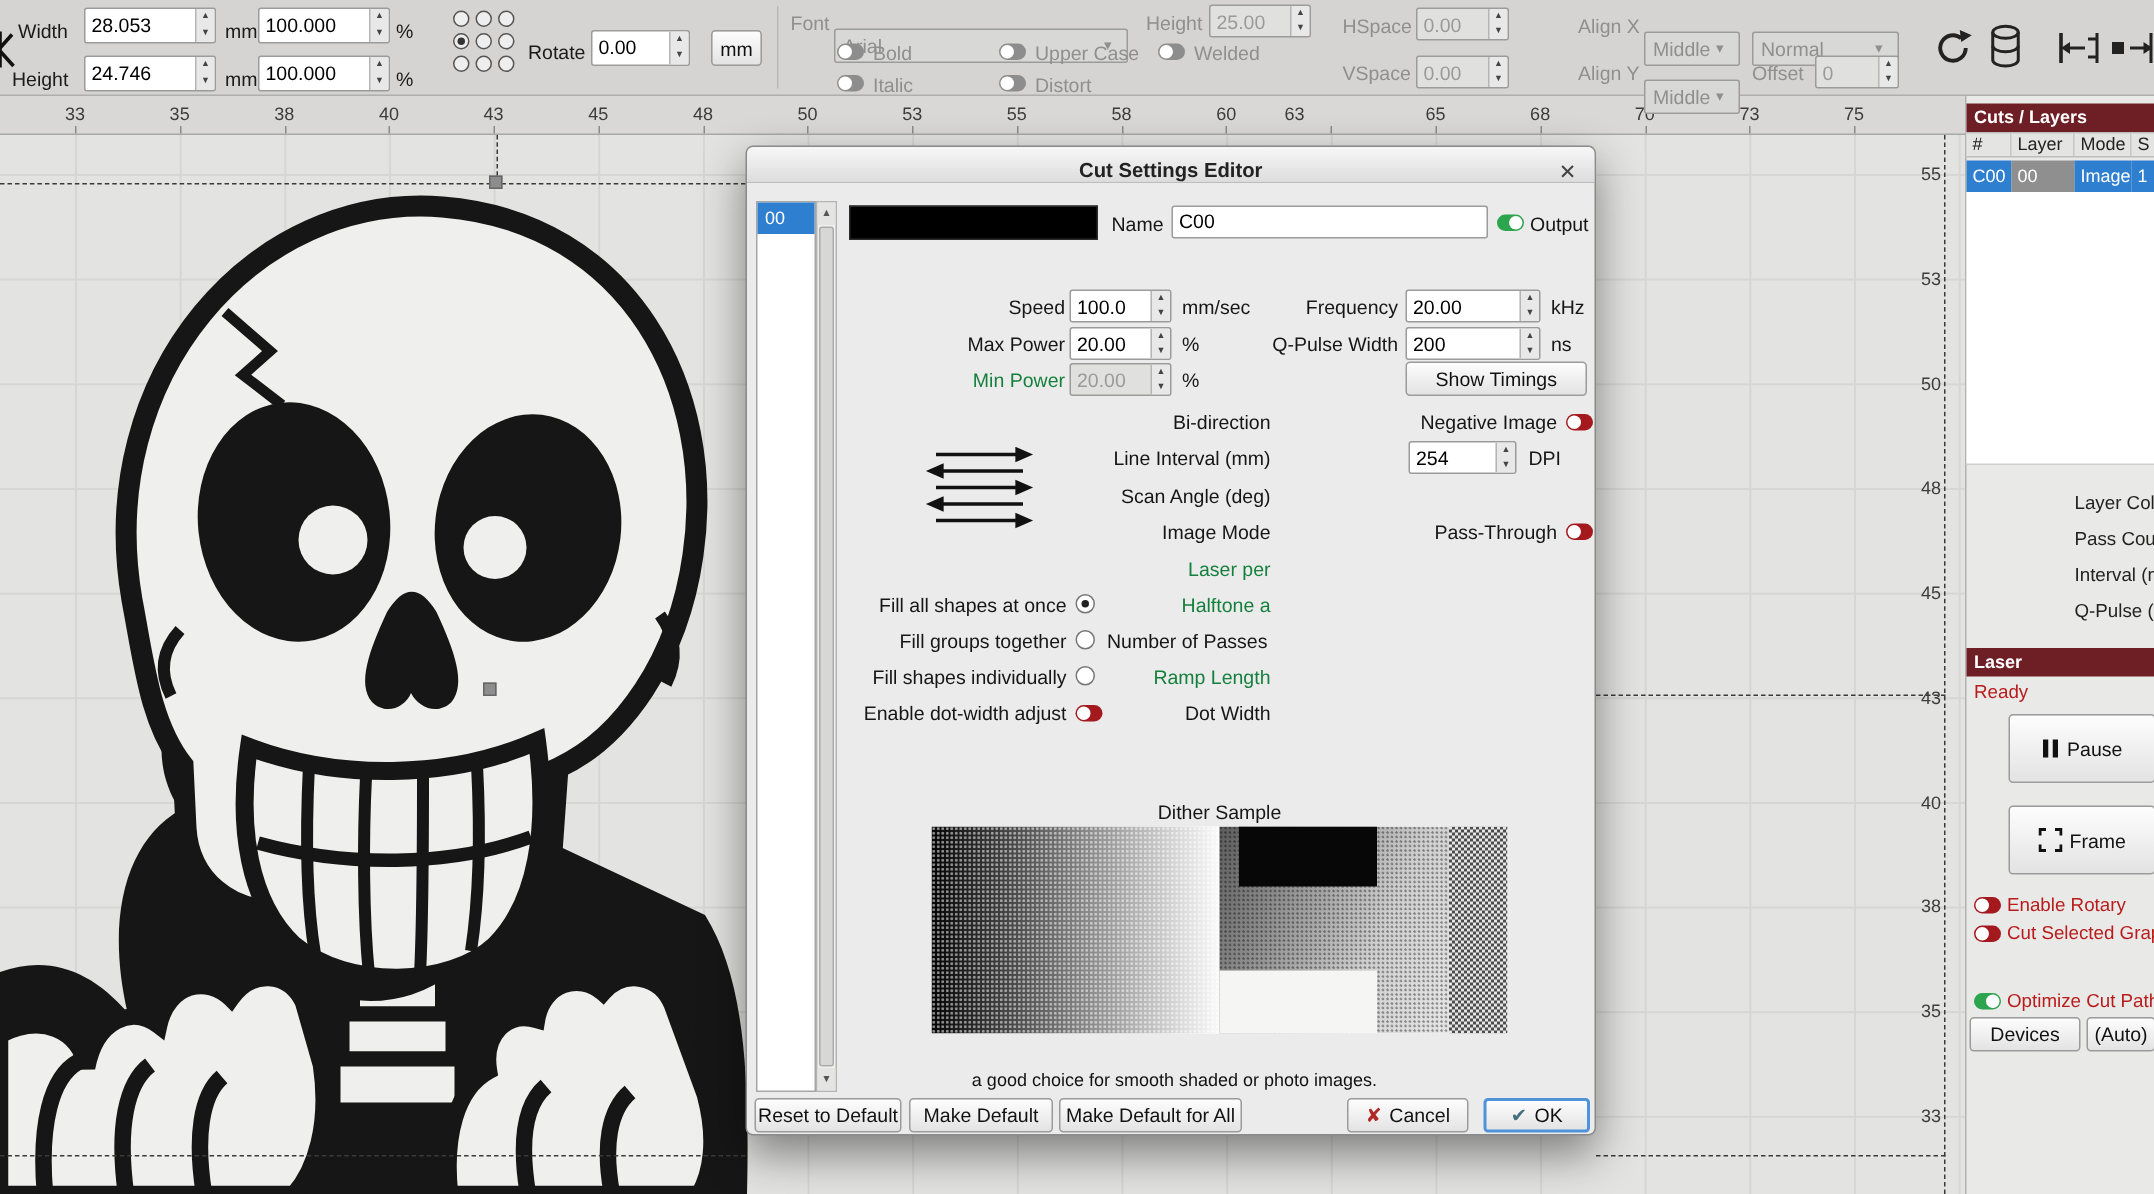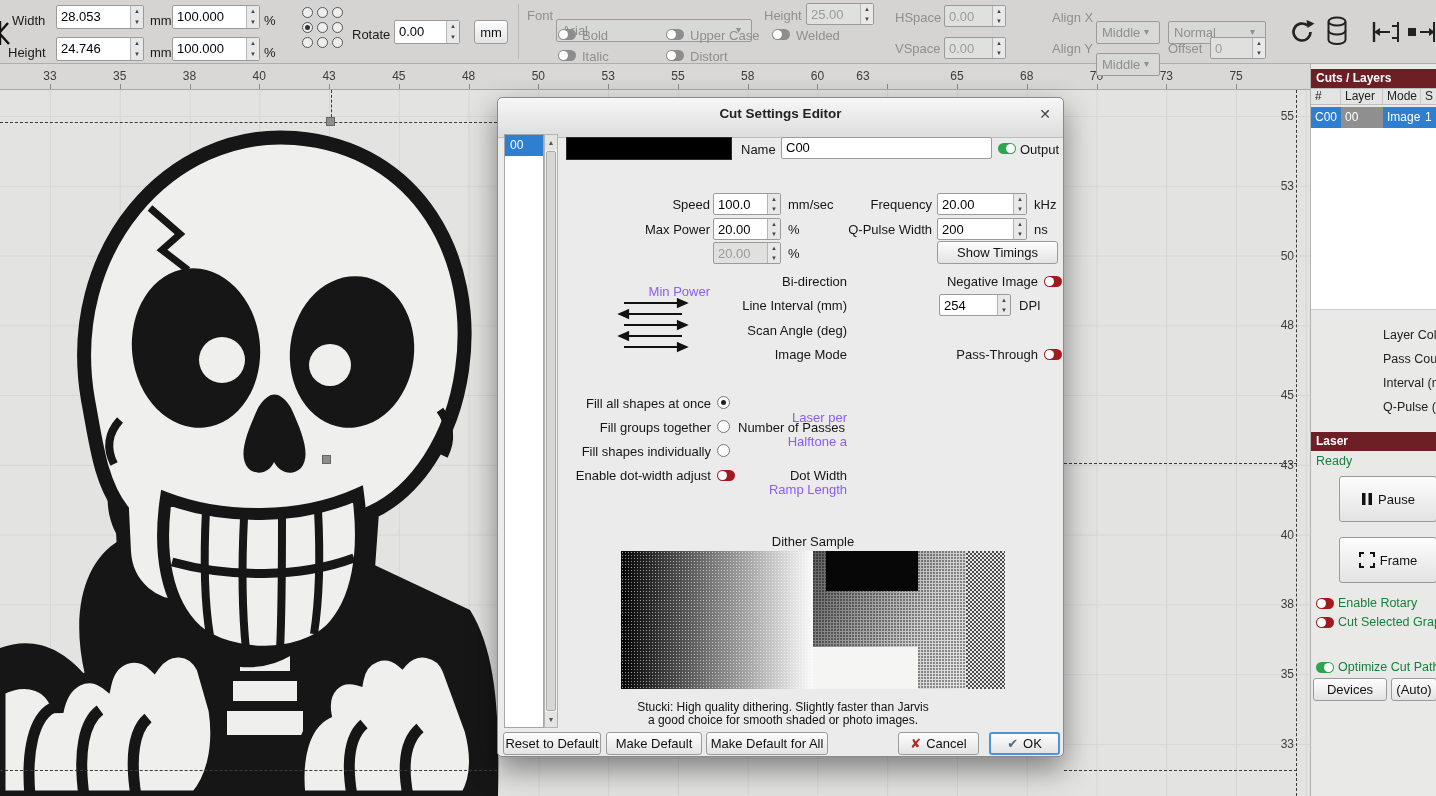--- a/index.html
+++ b/index.html
@@ -50,36 +50,36 @@
   
   .panel { position:absolute; left:1310px; top:64px; width:126px; height:732px; background:#e9e9e8; border-left:1px solid #b2b2b2; z-index:5; }
   .hdr-maroon { position:absolute; left:0; width:126px; height:19px; background:#6e1f26; color:#fff; font-weight:bold; font-size:12px; line-height:19px; padding-left:5px; }
   .colrow { position:absolute; left:0; top:24px; width:126px; height:17px; background:#e4e4e3; border-top:1px solid #bdbdbd; border-bottom:1px solid #bdbdbd; display:flex; }
   .colcell { font-size:12px; color:#222; line-height:15px; padding-left:4px; border-right:1px solid #c6c6c6; overflow:hidden; }
   .datarow { position:absolute; left:0; top:43px; width:126px; height:21px; display:flex; }
   .dcell { font-size:12px; color:#fff; line-height:21px; padding-left:4px; overflow:hidden; white-space:nowrap; }
   .whitelist { position:absolute; left:0; top:64px; width:126px; height:182px; background:#fff; border-bottom:1px solid #cfcfcf; }
   .pfields { position:absolute; left:0; top:263px; width:126px; }
   .pfield { height:24px; font-size:12.5px; color:#222; padding-left:72px; white-space:nowrap; overflow:hidden; line-height:16px; }
-  .plabel { position:absolute; font-size:12.5px; color:#15803d; white-space:nowrap; overflow:hidden; }
+  .plabel { position:absolute; font-size:12.5px; color:#b91c1c; white-space:nowrap; overflow:hidden; }
   .bigbtn { flex-direction:row; font-size:13px; }
 
   
   .dialog { position:absolute; left:497px; top:97px; width:567px; height:660px; background:#ebebeb; border:1px solid #8a8a8a; border-radius:5px; box-shadow:0 12px 30px rgba(0,0,0,.45); z-index:20; }
-  .titlebar { position:absolute; left:0; top:0; width:100%; height:40px; background:linear-gradient(#f7f7f7,#dddddd); border-bottom:1px solid #bdbdbd; border-radius:5px 5px 0 0; }
+  .titlebar { position:absolute; left:0; top:0; width:100%; height:24px; background:linear-gradient(#f7f7f7,#dddddd); border-bottom:1px solid #bdbdbd; border-radius:5px 5px 0 0; }
   .title { width:100%; text-align:center; font-size:13.5px; font-weight:bold; color:#222; line-height:32px; }
   .close { position:absolute; right:8px; top:6px; width:20px; height:20px; text-align:center; font-size:14px; color:#444; line-height:20px; cursor:default; }
   .cutlist { position:absolute; left:6px; top:36px; width:40px; height:594px; background:#fff; border:1px solid #a6a6a6; }
   .cut-item { height:21px; font-size:12px; line-height:21px; padding-left:5px; color:#111; }
   .cut-item.sel { background:#2f7fd0; color:#fff; }
   .sbar { position:absolute; left:46px; top:36px; width:14px; height:594px; background:#f0f0ef; border:1px solid #b3b3b3; }
   .sbtn { position:absolute; left:0; width:12px; height:15px; text-align:center; font-size:7px; color:#555; line-height:15px; background:#e4e4e3; }
   .sthumb { position:absolute; left:1px; top:16px; width:10px; height:560px; background:#d7d7d6; border:1px solid #ababab; border-radius:2px; }
   .dlbl { position:absolute; font-size:13px; color:#161616; white-space:nowrap; line-height:15px; }
-  .dlbl.dis { color:#8b5cf6;margin-top:38px; }
+  .dlbl.dis { color:#15803d; }
   .swatch { position:absolute; left:68px; top:39px; width:166px; height:23px; background:#000; border:1px solid #2c2c2c; }
   .dinput { position:absolute; height:22px; background:#fff; border:1px solid #9b9b9b; border-radius:2px; font-size:13px; padding:2px 4px; overflow:hidden; }
   .sample { position:absolute; left:123px; top:453px; width:384px; height:138px; background:#fff; overflow:hidden; }
   .s-left { position:absolute; left:0; top:0; width:192px; height:138px;
     background-image: radial-gradient(circle at 1.5px 1.5px, rgba(255,255,255,.55) .8px, transparent 1px), linear-gradient(90deg,#030303,#fafafa);
     background-size:3px 3px, 100% 100%; }
   .s-rbase { position:absolute; left:192px; top:0; width:192px; height:138px;
     background-image: radial-gradient(circle at 1px 1px, rgba(0,0,0,.4) .7px, transparent .9px), linear-gradient(115deg,#5c5c5c 0%,#cfcfcf 55%,#f2f2f2 100%);
     background-size:3px 3px, 100% 100%; }
   .s-light { position:absolute; left:192px; top:96px; width:105px; height:42px; background:#f5f5f4; }
@@ -550,21 +550,20 @@
     <span class="dlbl" style="left:115px;top:436px;width:400px;text-align:center">Dither Sample</span>
 
     <div class="sample">
       <div class="s-left"></div>
       <div class="s-rbase"></div>
       <div class="s-light"></div>
       <div class="s-black"></div>
       <div class="s-col"></div>
     </div>
 
-    <div class="desc" style="top:602px">Stucki: High quality dithering. Slightly faster than Jarvis</div>
     <div class="desc" style="top:615px">a good choice for smooth shaded or photo images.</div>
 
     <div class="btn" style="left:5px;top:634px;width:98px;height:23px">Reset to Default</div>
     <div class="btn" style="left:108px;top:634px;width:96px;height:23px">Make Default</div>
     <div class="btn" style="left:208px;top:634px;width:122px;height:23px">Make Default for All</div>
     <div class="btn" style="left:400px;top:634px;width:81px;height:23px">
       <span style="color:#b02a26;font-size:13px">✘</span>
       <span>Cancel</span>
     </div>
     <div class="btn" style="left:491px;top:634px;width:71px;height:23px;border:2px solid #4f94d8">

